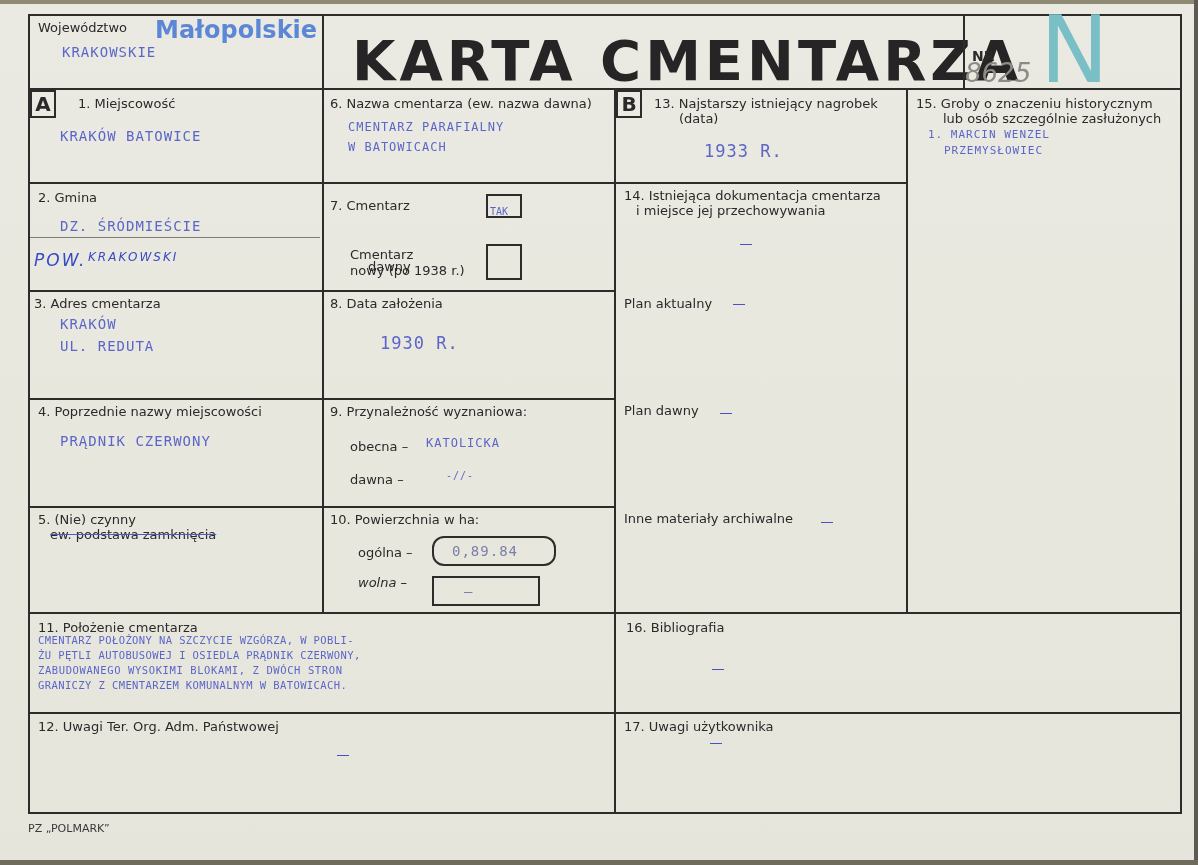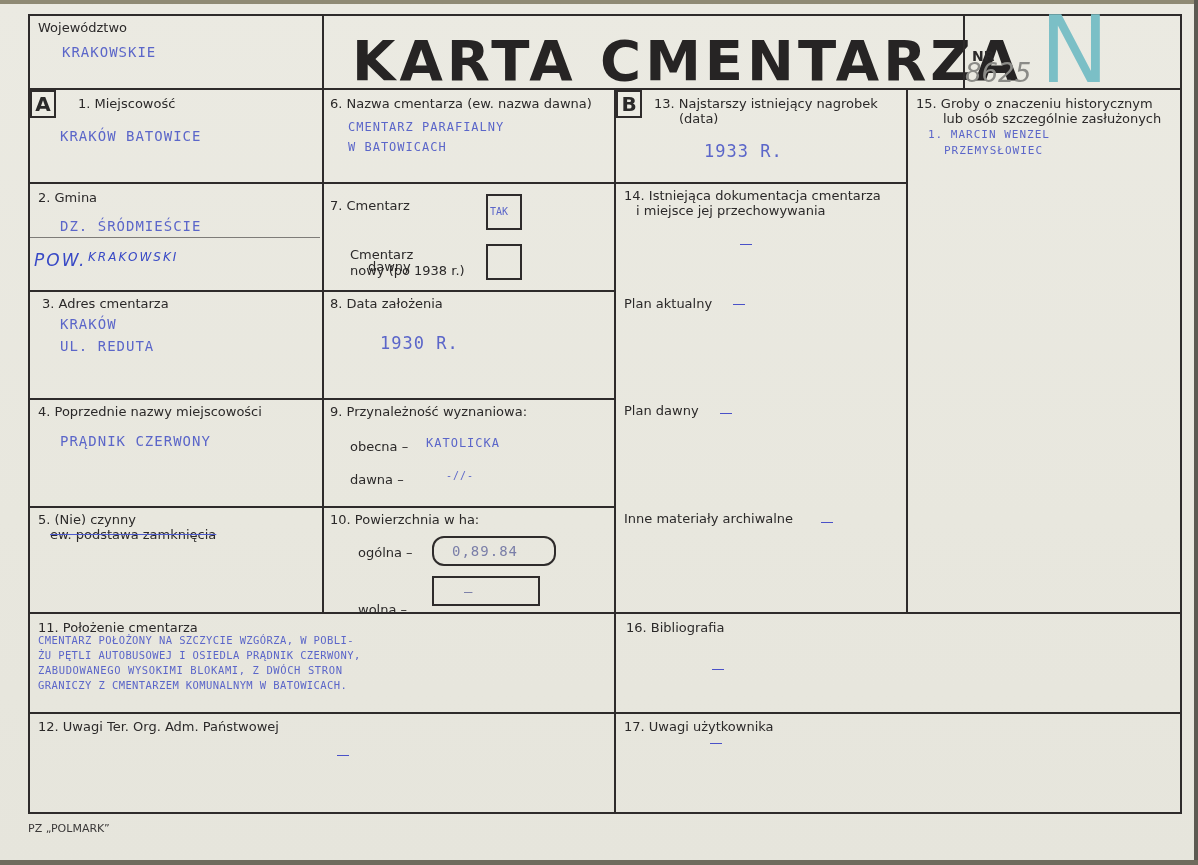--- a/index.html
+++ b/index.html
@@ -66,20 +66,21 @@
 </head>
 <body>
 
 <div class="card">
   <div class="topedge"></div>
   <div class="rightedge"></div>
   <div class="bottomedge"></div>
 
   <div class="cell" style="left:28px;top:14px;width:296px;height:76px;"></div>
   <div class="lbl" style="left:38px;top:20px;">Województwo</div>
+  <div class="stamp" style="left:155px;top:16px;">Małopolskie</div>
   <div class="hw" style="left:62px;top:44px;">Krakowskie</div>
 
   <div class="cell" style="left:322px;top:14px;width:643px;height:76px;"></div>
   <div class="title">KARTA CMENTARZA</div>
 
   <div class="cell" style="left:963px;top:14px;width:219px;height:76px;"></div>
   <div class="lbl bold nrlbl">NR</div>
   <div class="nrval">8625</div>
   <div class="bigN">N</div>
 
@@ -89,41 +90,41 @@
   <div class="hw" style="left:60px;top:128px;">Kraków Batowice</div>
 
   <div class="cell" style="left:28px;top:182px;width:296px;height:110px;"></div>
   <div class="lbl" style="left:38px;top:190px;">2. Gmina</div>
   <div class="hw" style="left:60px;top:218px;">Dz. Śródmieście</div>
   <div class="underline-gmina"></div>
   <div class="hw dark" style="left:34px;top:250px;font-size:17px;font-style:italic;">pow.</div>
   <div class="hw dark" style="left:88px;top:250px;">KRAKOWSKI</div>
 
   <div class="cell" style="left:28px;top:290px;width:296px;height:110px;"></div>
-  <div class="lbl" style="left:42px;top:296px;text-align:center;">3. Adres cmentarza</div>
+  <div class="lbl" style="left:34px;top:296px;text-align:center;">3. Adres cmentarza</div>
   <div class="hw" style="left:60px;top:316px;">Kraków</div>
   <div class="hw" style="left:60px;top:338px;">ul. Reduta</div>
 
   <div class="cell" style="left:28px;top:398px;width:296px;height:110px;"></div>
   <div class="lbl" style="left:38px;top:404px;">4. Poprzednie nazwy miejscowości</div>
   <div class="hw" style="left:60px;top:433px;">Prądnik Czerwony</div>
 
   <div class="cell" style="left:28px;top:506px;width:296px;height:108px;"></div>
   <div class="lbl" style="left:38px;top:512px;text-align:center;">5. (Nie) czynny</div>
   <div class="lbl strike" style="left:50px;top:527px;">ew. podstawa zamknięcia</div>
 
   <div class="cell" style="left:322px;top:88px;width:294px;height:96px;"></div>
   <div class="lbl" style="left:330px;top:96px;">6. Nazwa cmentarza (ew. nazwa dawna)</div>
   <div class="hw" style="left:348px;top:120px;font-size:12px;">Cmentarz parafialny</div>
   <div class="hw" style="left:348px;top:140px;font-size:12px;">w Batowicach</div>
 
   <div class="cell" style="left:322px;top:182px;width:294px;height:110px;"></div>
   <div class="lbl" style="left:330px;top:198px;text-align:center;">7. Cmentarz</div>
   <div class="lbl" style="left:368px;top:214px;margin-top:45px;">dawny</div>
-  <div class="box" style="left:486px;top:194px;width:36px;height:36px;">
+  <div class="box" style="left:486px;top:194px;width:36px;height:24px;">
     <span class="hw" style="left:2px;top:10px;font-size:10px;letter-spacing:0;">TAK</span>
   </div>
   <div class="lbl" style="left:350px;top:247px;">Cmentarz</div>
   <div class="lbl" style="left:350px;top:263px;">nowy (po 1938 r.)</div>
   <div class="box" style="left:486px;top:244px;width:36px;height:36px;"></div>
 
   <div class="cell" style="left:322px;top:290px;width:294px;height:110px;"></div>
   <div class="lbl" style="left:330px;top:296px;">8. Data założenia</div>
   <div class="hw" style="left:380px;top:333px;font-size:17px;">1930 r.</div>
 
@@ -133,21 +134,21 @@
   <div class="hw" style="left:426px;top:436px;font-size:12px;">Katolicka</div>
   <div class="lbl" style="left:350px;top:472px;">dawna –</div>
   <div class="hw" style="left:446px;top:470px;font-size:10px;">-//-</div>
 
   <div class="cell" style="left:322px;top:506px;width:294px;height:108px;"></div>
   <div class="lbl" style="left:330px;top:512px;">10. Powierzchnia w ha:</div>
   <div class="lbl" style="left:358px;top:545px;">ogólna –</div>
   <div class="box" style="left:432px;top:536px;width:124px;height:30px;border-radius:12px;">
     <span class="hw" style="left:18px;top:5px;color:#7a7ea8;">0,89.84</span>
   </div>
-  <div class="lbl" style="left:358px;top:602px;">wolna –</div>
+  <div class="lbl" style="left:358px;top:575px;font-style:italic;">wolna –</div>
   <div class="box" style="left:432px;top:576px;width:108px;height:30px;">
     <span class="hw" style="left:30px;top:5px;color:#7a7ea8;">—</span>
   </div>
 
   <div class="cell" style="left:614px;top:88px;width:294px;height:96px;"></div>
   <div class="sect" style="left:616px;top:90px;">B</div>
   <div class="lbl" style="left:654px;top:96px;">13. Najstarszy istniejący nagrobek</div>
   <div class="lbl" style="left:679px;top:111px;">(data)</div>
   <div class="hw" style="left:704px;top:141px;font-size:17px;">1933 r.</div>
 

